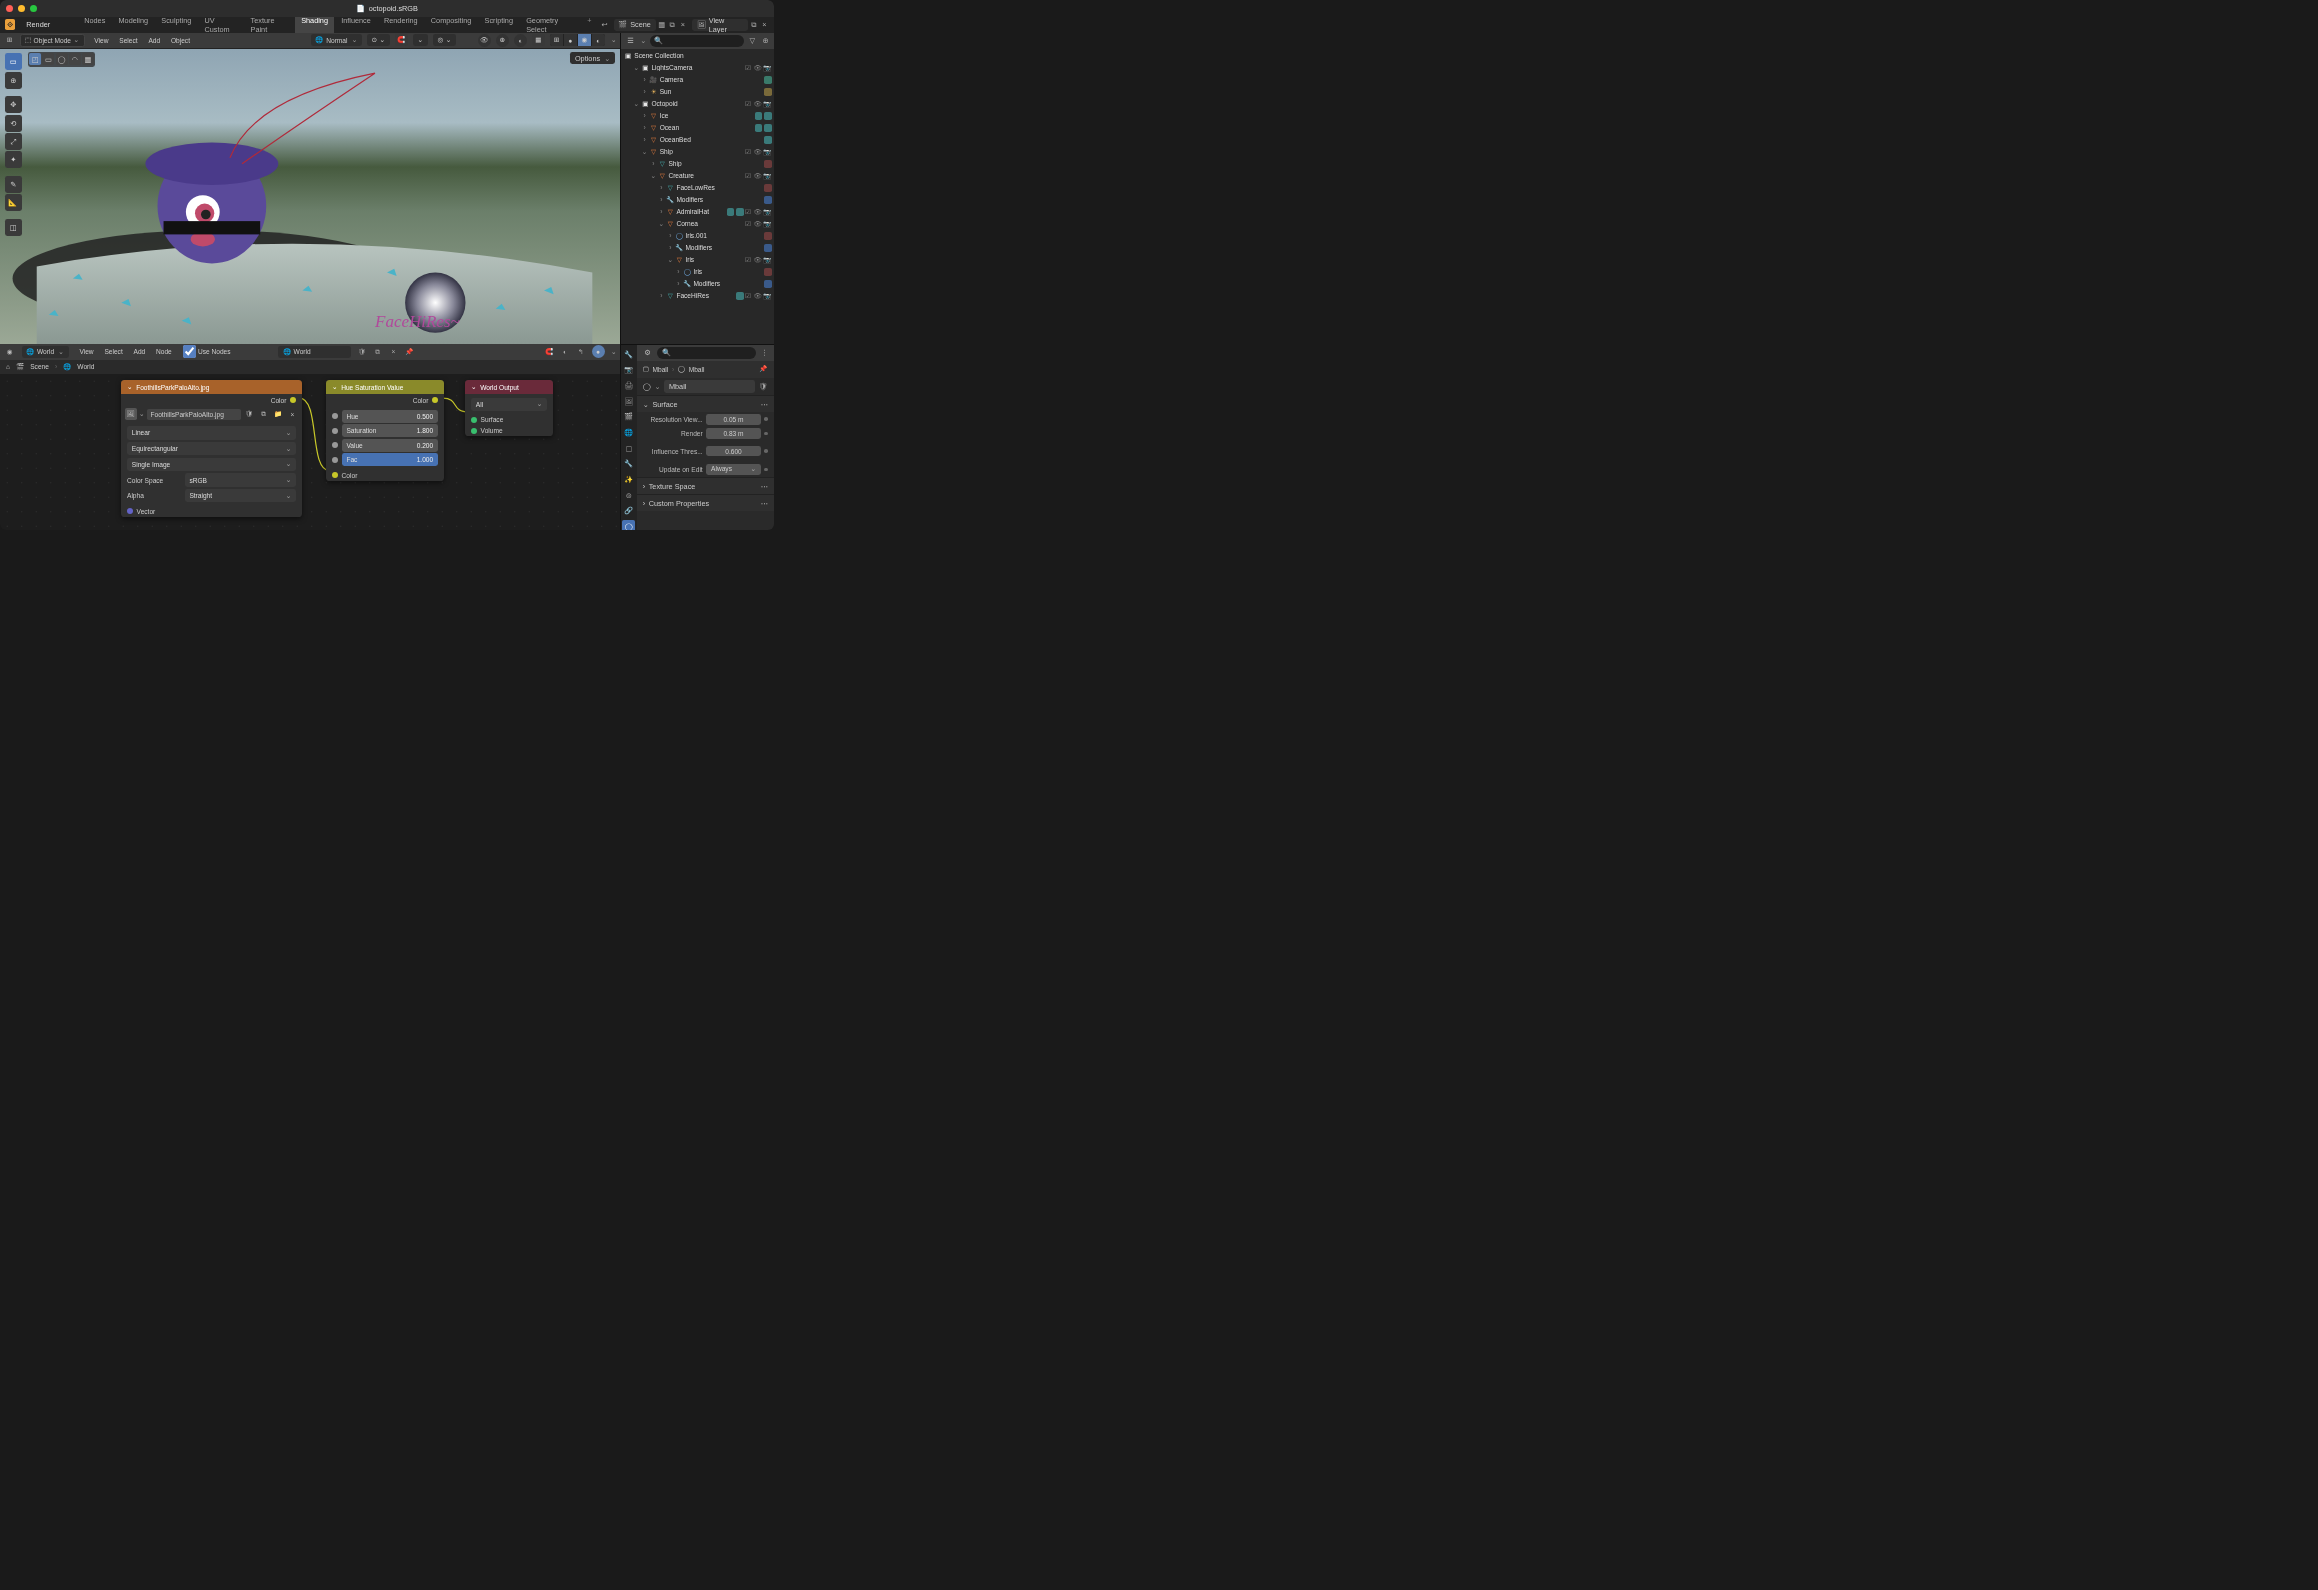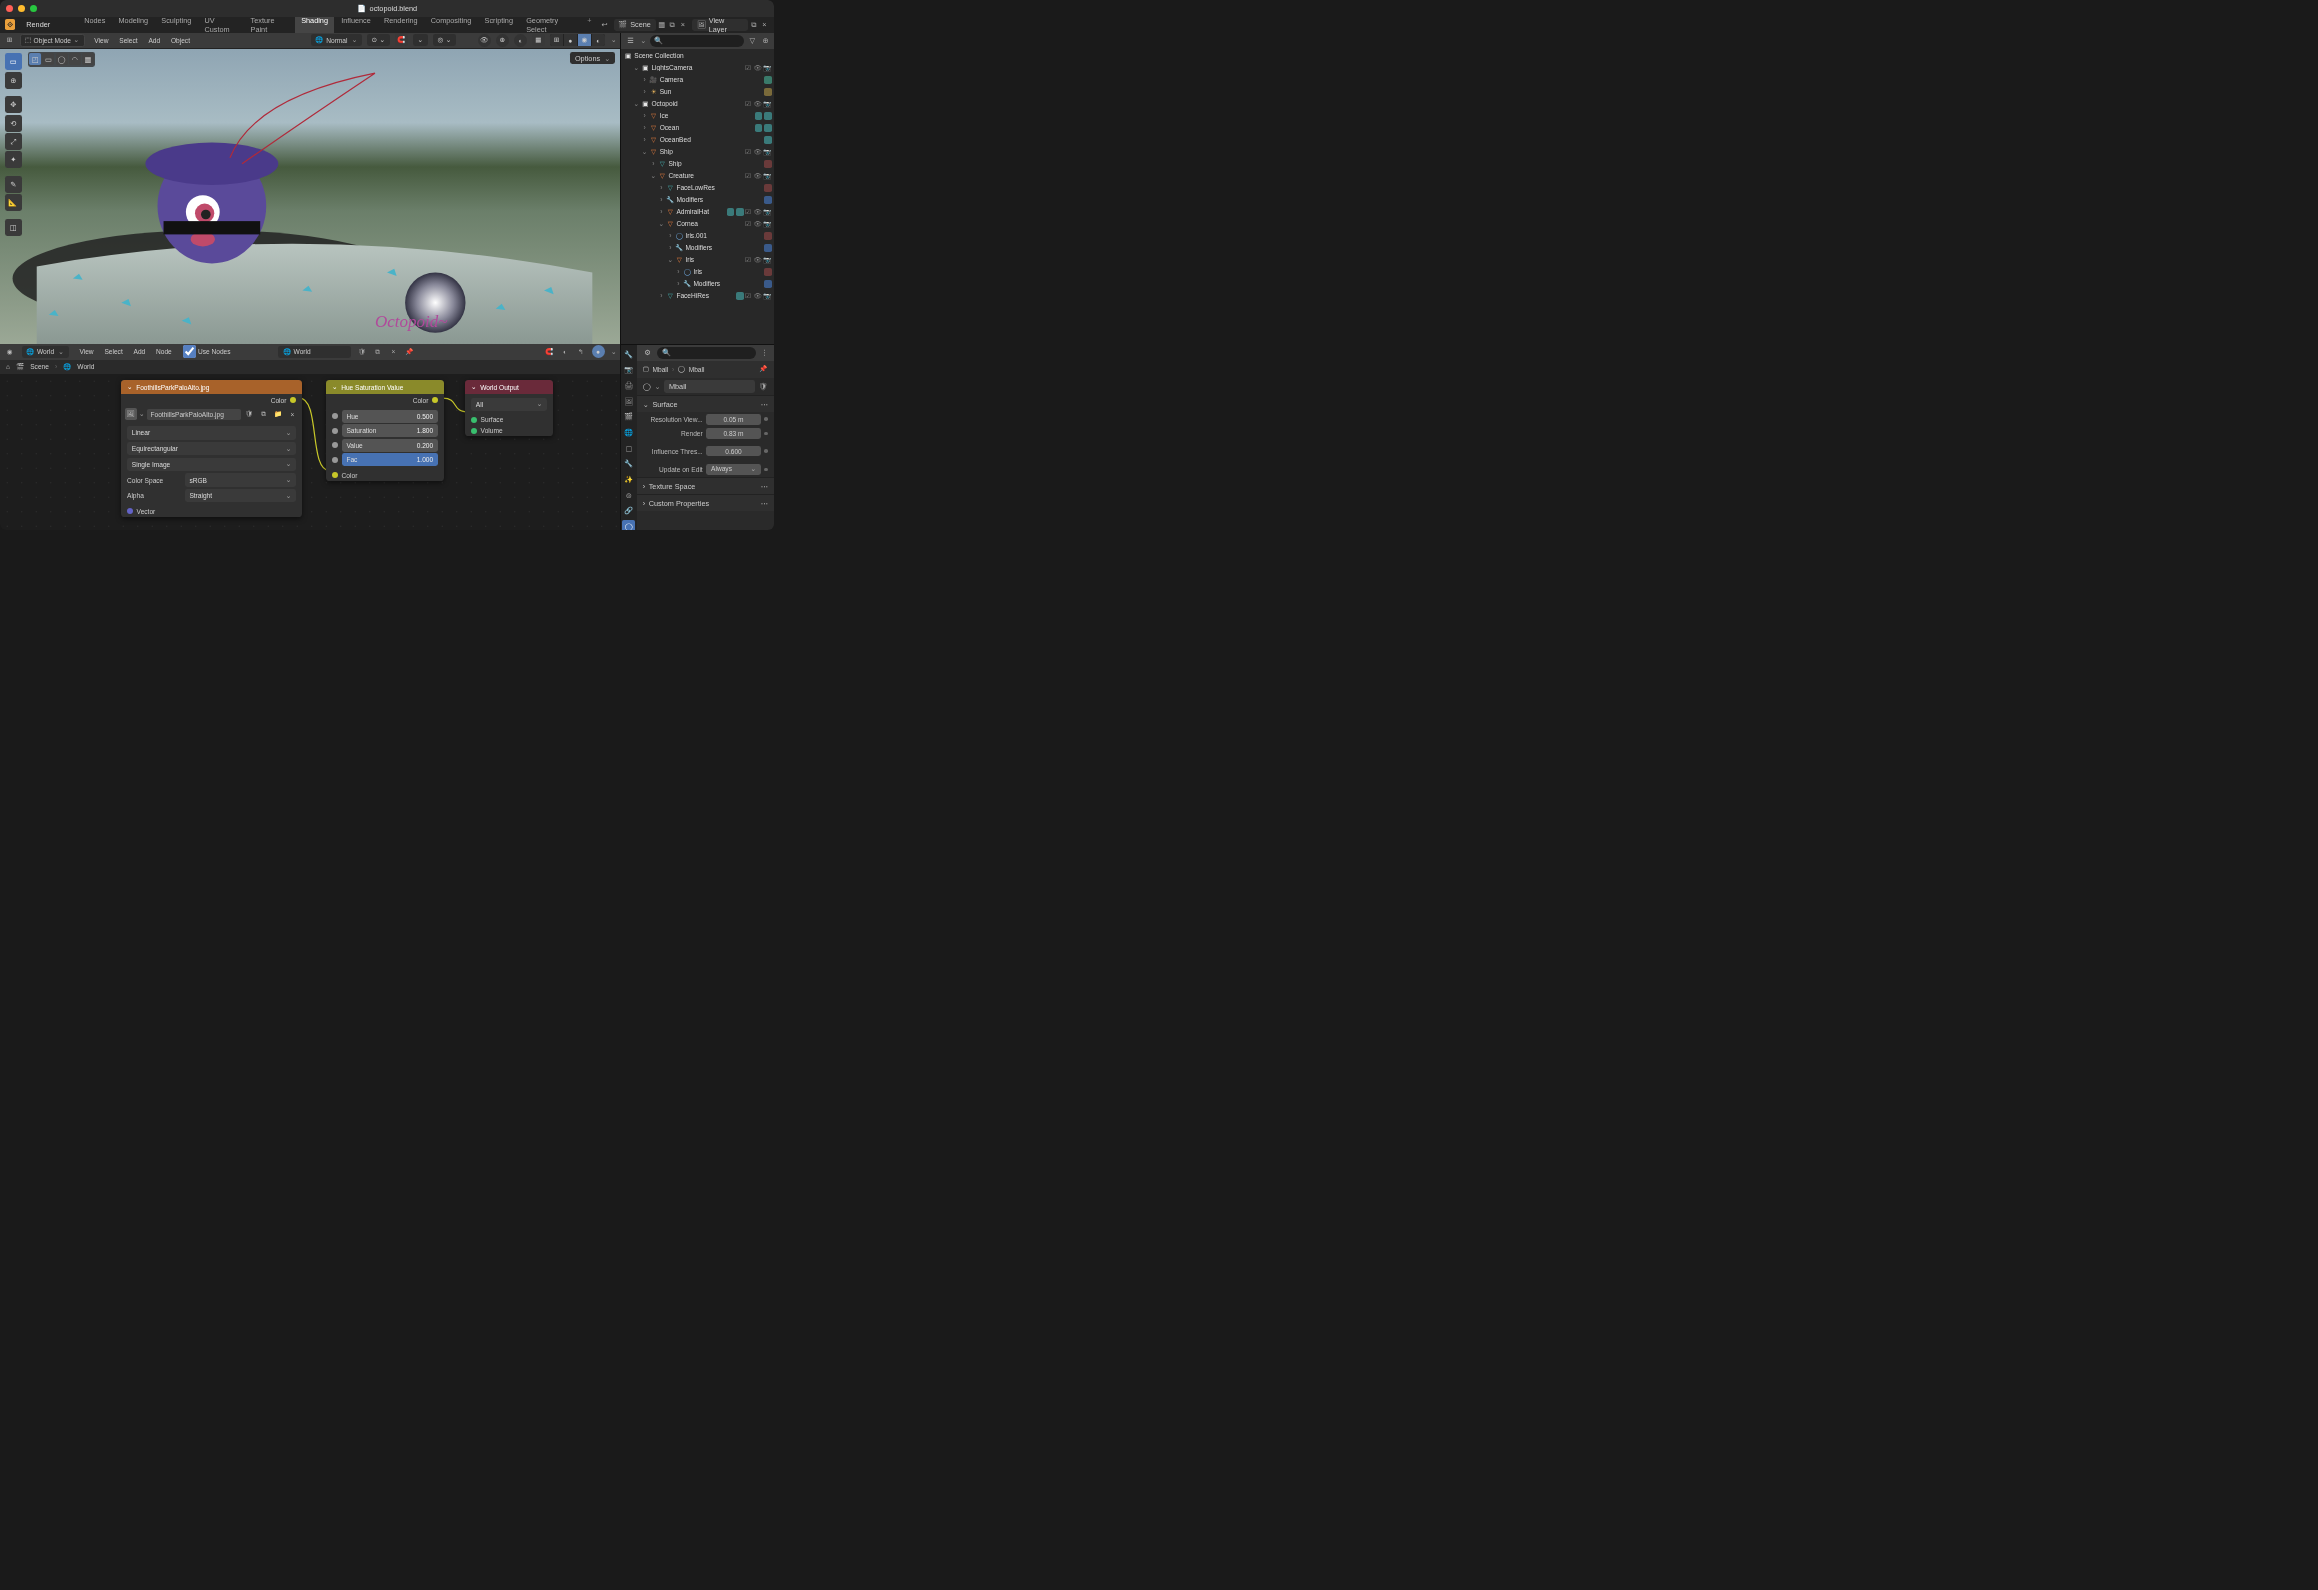--- a/index.html
+++ b/index.html
@@ -136,21 +136,21 @@
 <body>
 
 <div class="titlebar">
   <div class="traffic">
     <div class="tdot red"></div>
     <div class="tdot yellow"></div>
     <div class="tdot green"></div>
   </div>
   <div class="title">
     <span class="doc-icon"></span>
-    <span>octopoid.blend</span>
+    <span>octopoid.sRGB</span>
   </div>
 </div>
 
 <div class="menubar">
   <div class="logo">⟐</div>
   <div id="menu-items">
       <div class="mitem">File</div>
       <div class="mitem">Edit</div>
       <div class="mitem">Render</div>
       <div class="mitem">Window</div>
@@ -290,21 +290,21 @@
           <path d="M120 380 l10 -8 l6 10 z"></path>
             <path d="M200 420 l12 -6 l4 12 z"></path>
           <path d="M500 400 l10 -8 l6 10 z"></path>
             <path d="M640 370 l12 -6 l4 12 z"></path>
           <path d="M820 430 l10 -8 l6 10 z"></path>
             <path d="M900 400 l12 -6 l4 12 z"></path>
           <path d="M80 440 l10 -8 l6 10 z"></path>
             <path d="M300 450 l12 -6 l4 12 z"></path>
         </g>
       </svg>
-      <div style="position:absolute;bottom:12px;left:375px;color:#b04a9b;font-size:17px;font-style:italic;font-family:serif;">Octopoid~</div>
+      <div style="position:absolute;bottom:12px;left:375px;color:#b04a9b;font-size:17px;font-style:italic;font-family:serif;">FaceHiRes~</div>
     </div>
   </div>
 
   <div class="node-editor">
     <div class="node-hdr">
       <div class="hdr-icon">◉</div>
       <div class="hdr-btn drop">
         <span>🌐</span>
         <span>World</span>
       </div>

